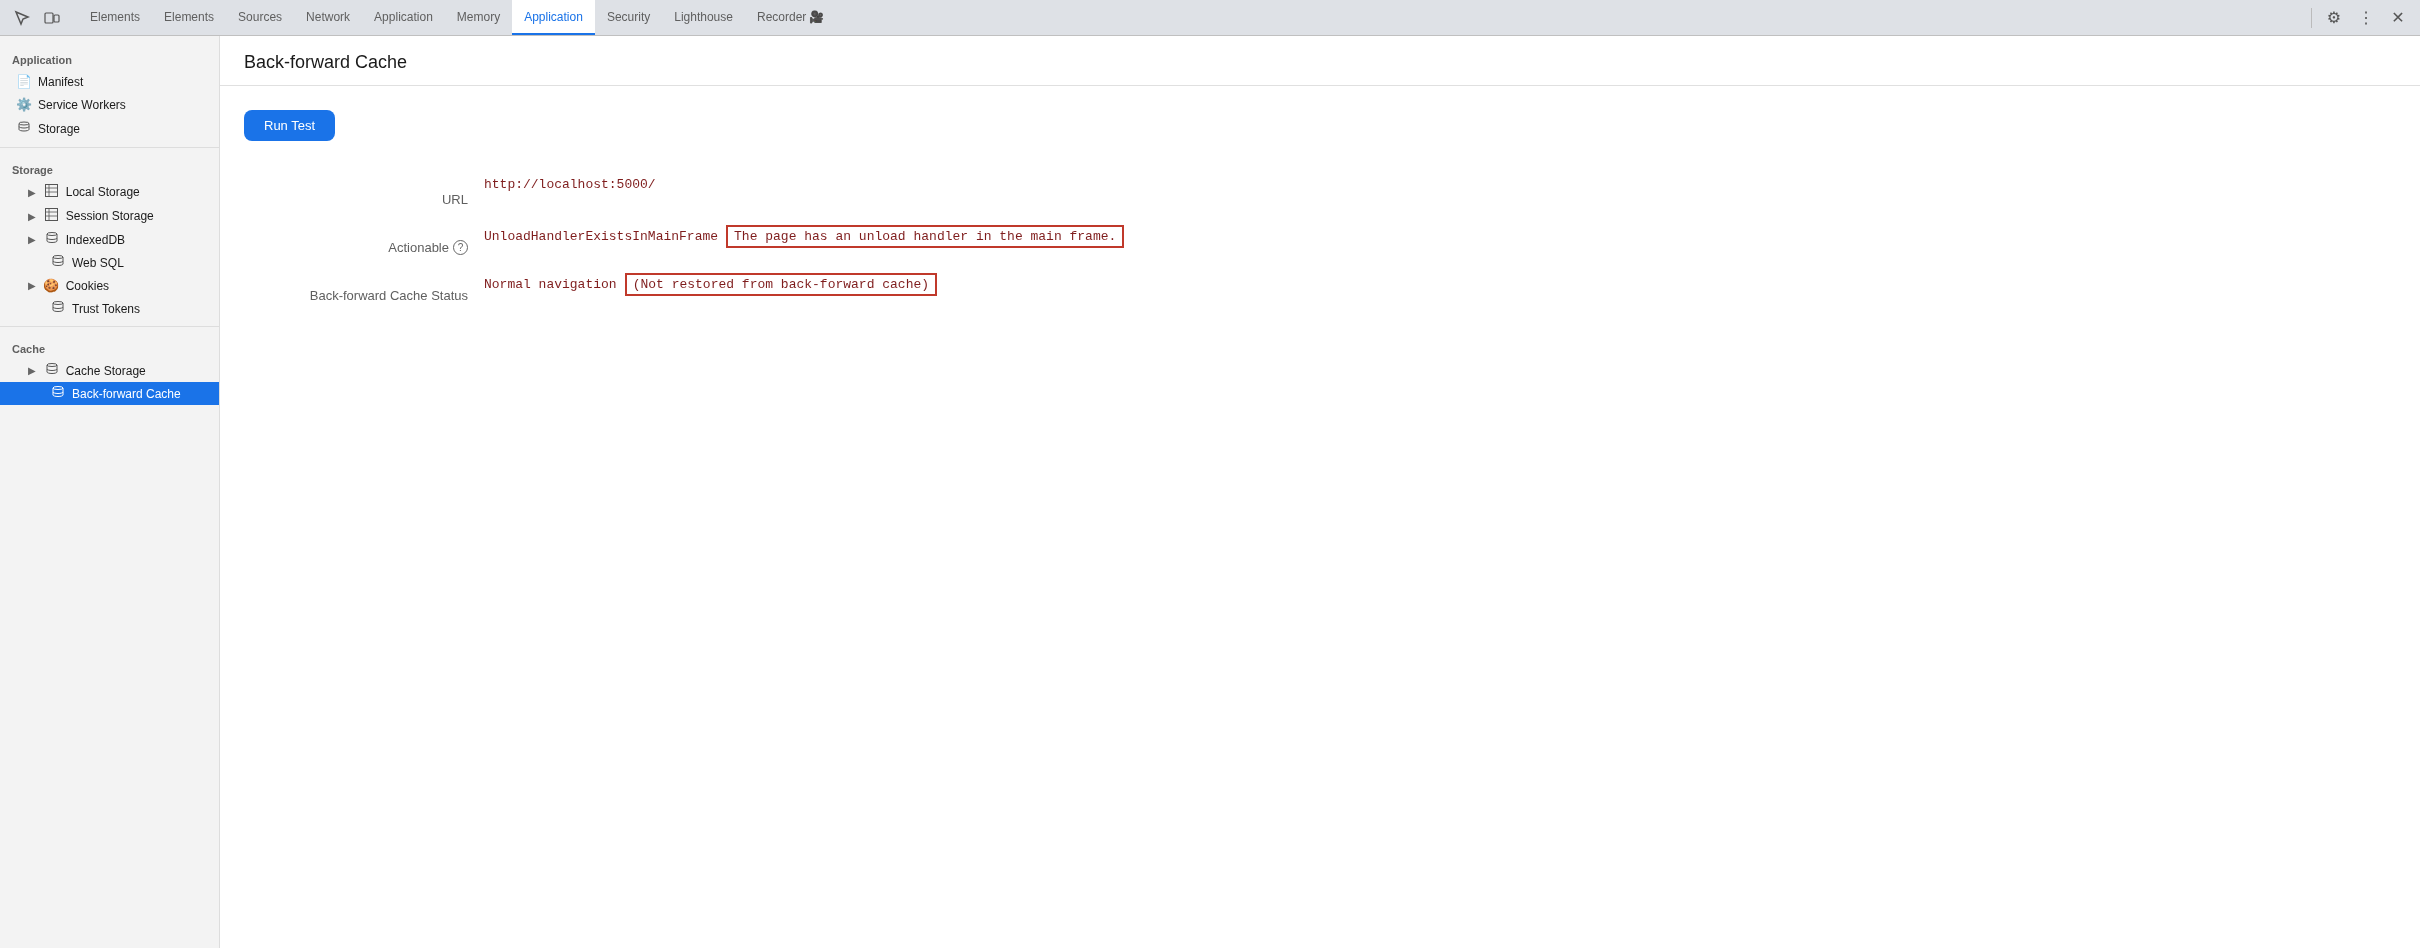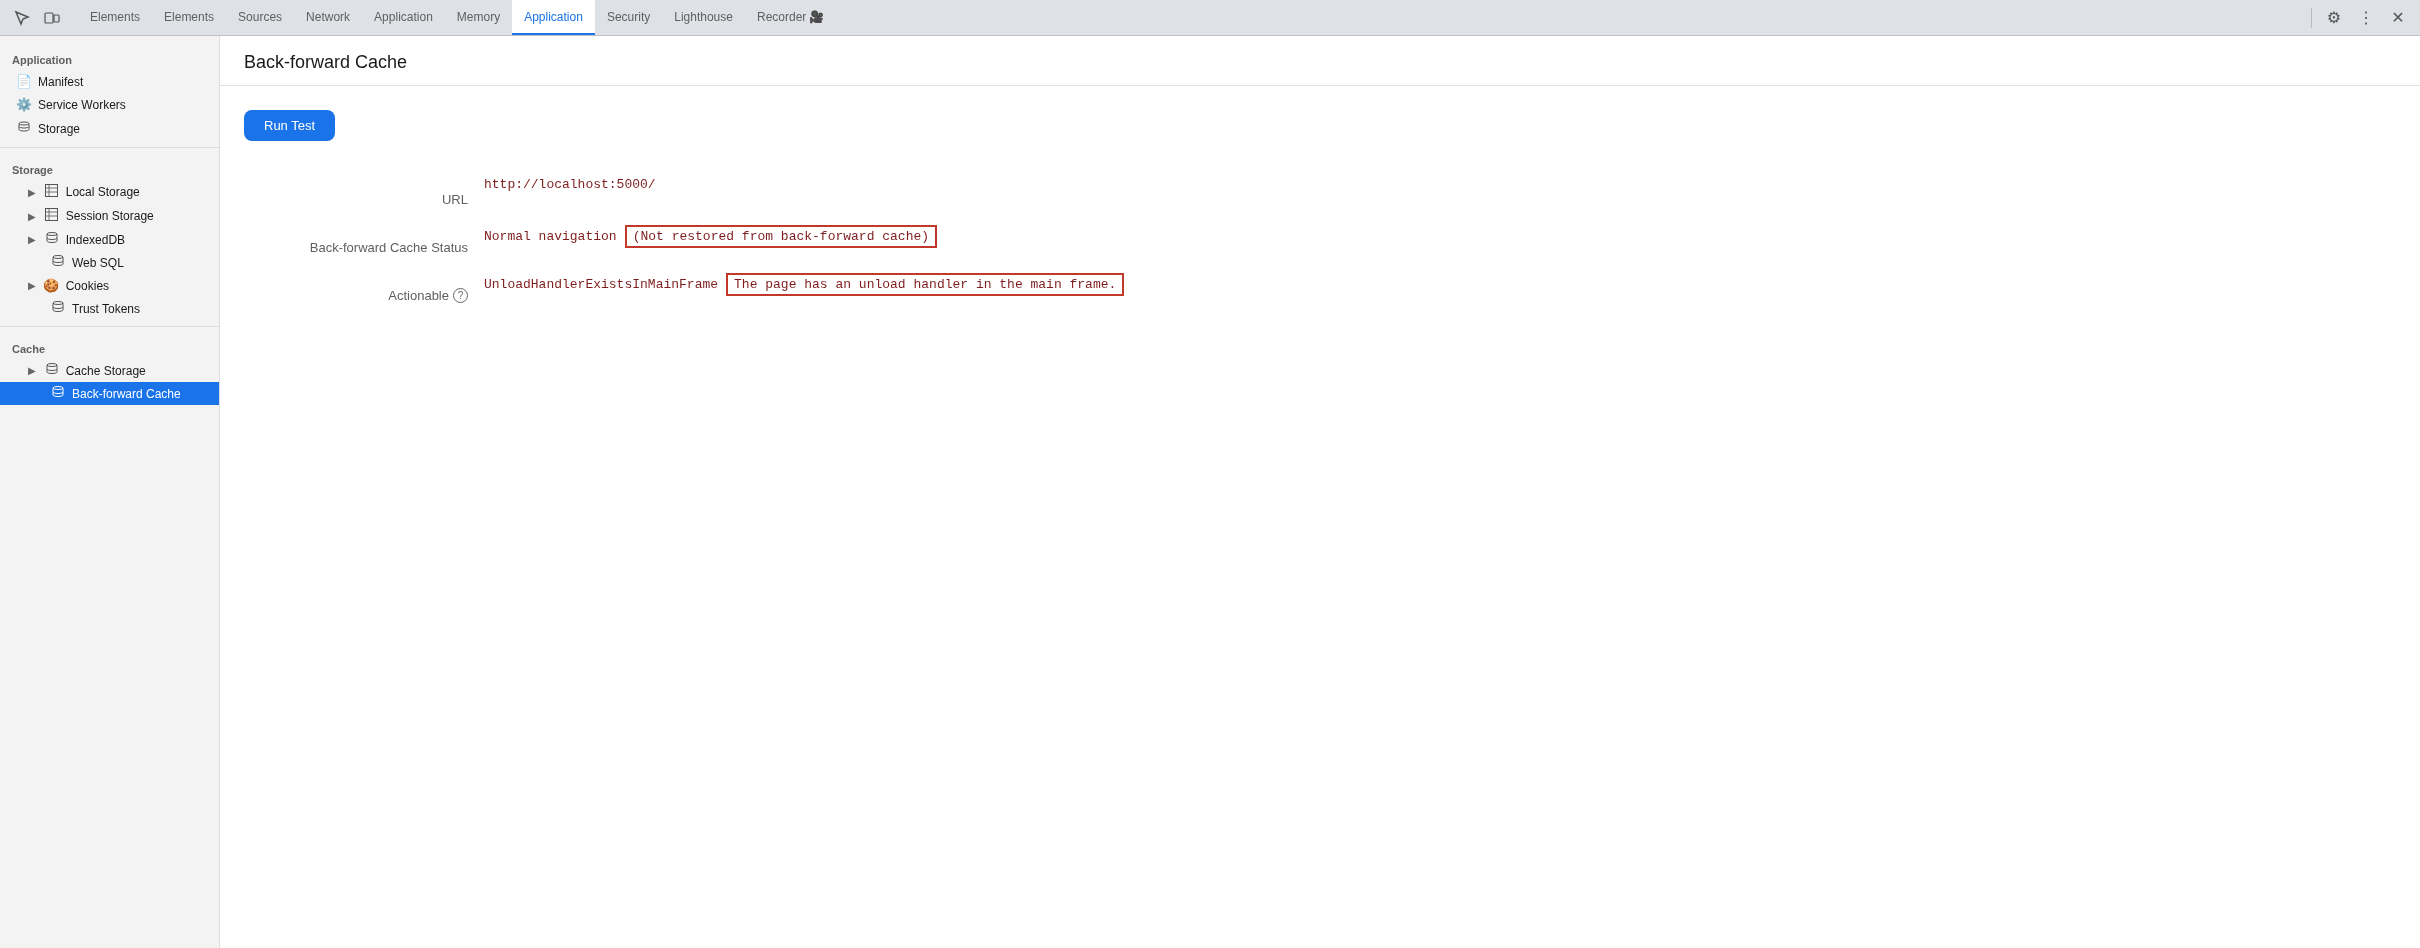--- a/index.html
+++ b/index.html
@@ -375,33 +375,33 @@
       <button class="run-test-btn">Run Test</button>
 
       <div class="info-table">
 
         <div class="info-row">
           <div class="info-label">URL</div>
           <div class="info-value">http://localhost:5000/</div>
         </div>
 
         <div class="info-row">
-          <div class="info-label">Back-forward Cache Status</div>
-          <div class="info-value">
-            <span>Normal navigation</span>
-            <span class="highlight-box">(Not restored from back-forward cache)</span>
-          </div>
-        </div>
-
-        <div class="info-row">
           <div class="info-label">
             <span>Actionable</span>
             <span class="question-icon" title="Help">?</span>
           </div>
           <div class="info-value">
             <span>UnloadHandlerExistsInMainFrame</span>
             <span class="highlight-box">The page has an unload handler in the main frame.</span>
           </div>
         </div>
+
+        <div class="info-row">
+          <div class="info-label">Back-forward Cache Status</div>
+          <div class="info-value">
+            <span>Normal navigation</span>
+            <span class="highlight-box">(Not restored from back-forward cache)</span>
+          </div>
+        </div>
       </div>
     </div>
   </div>
 </div>
 
 </body></html>

